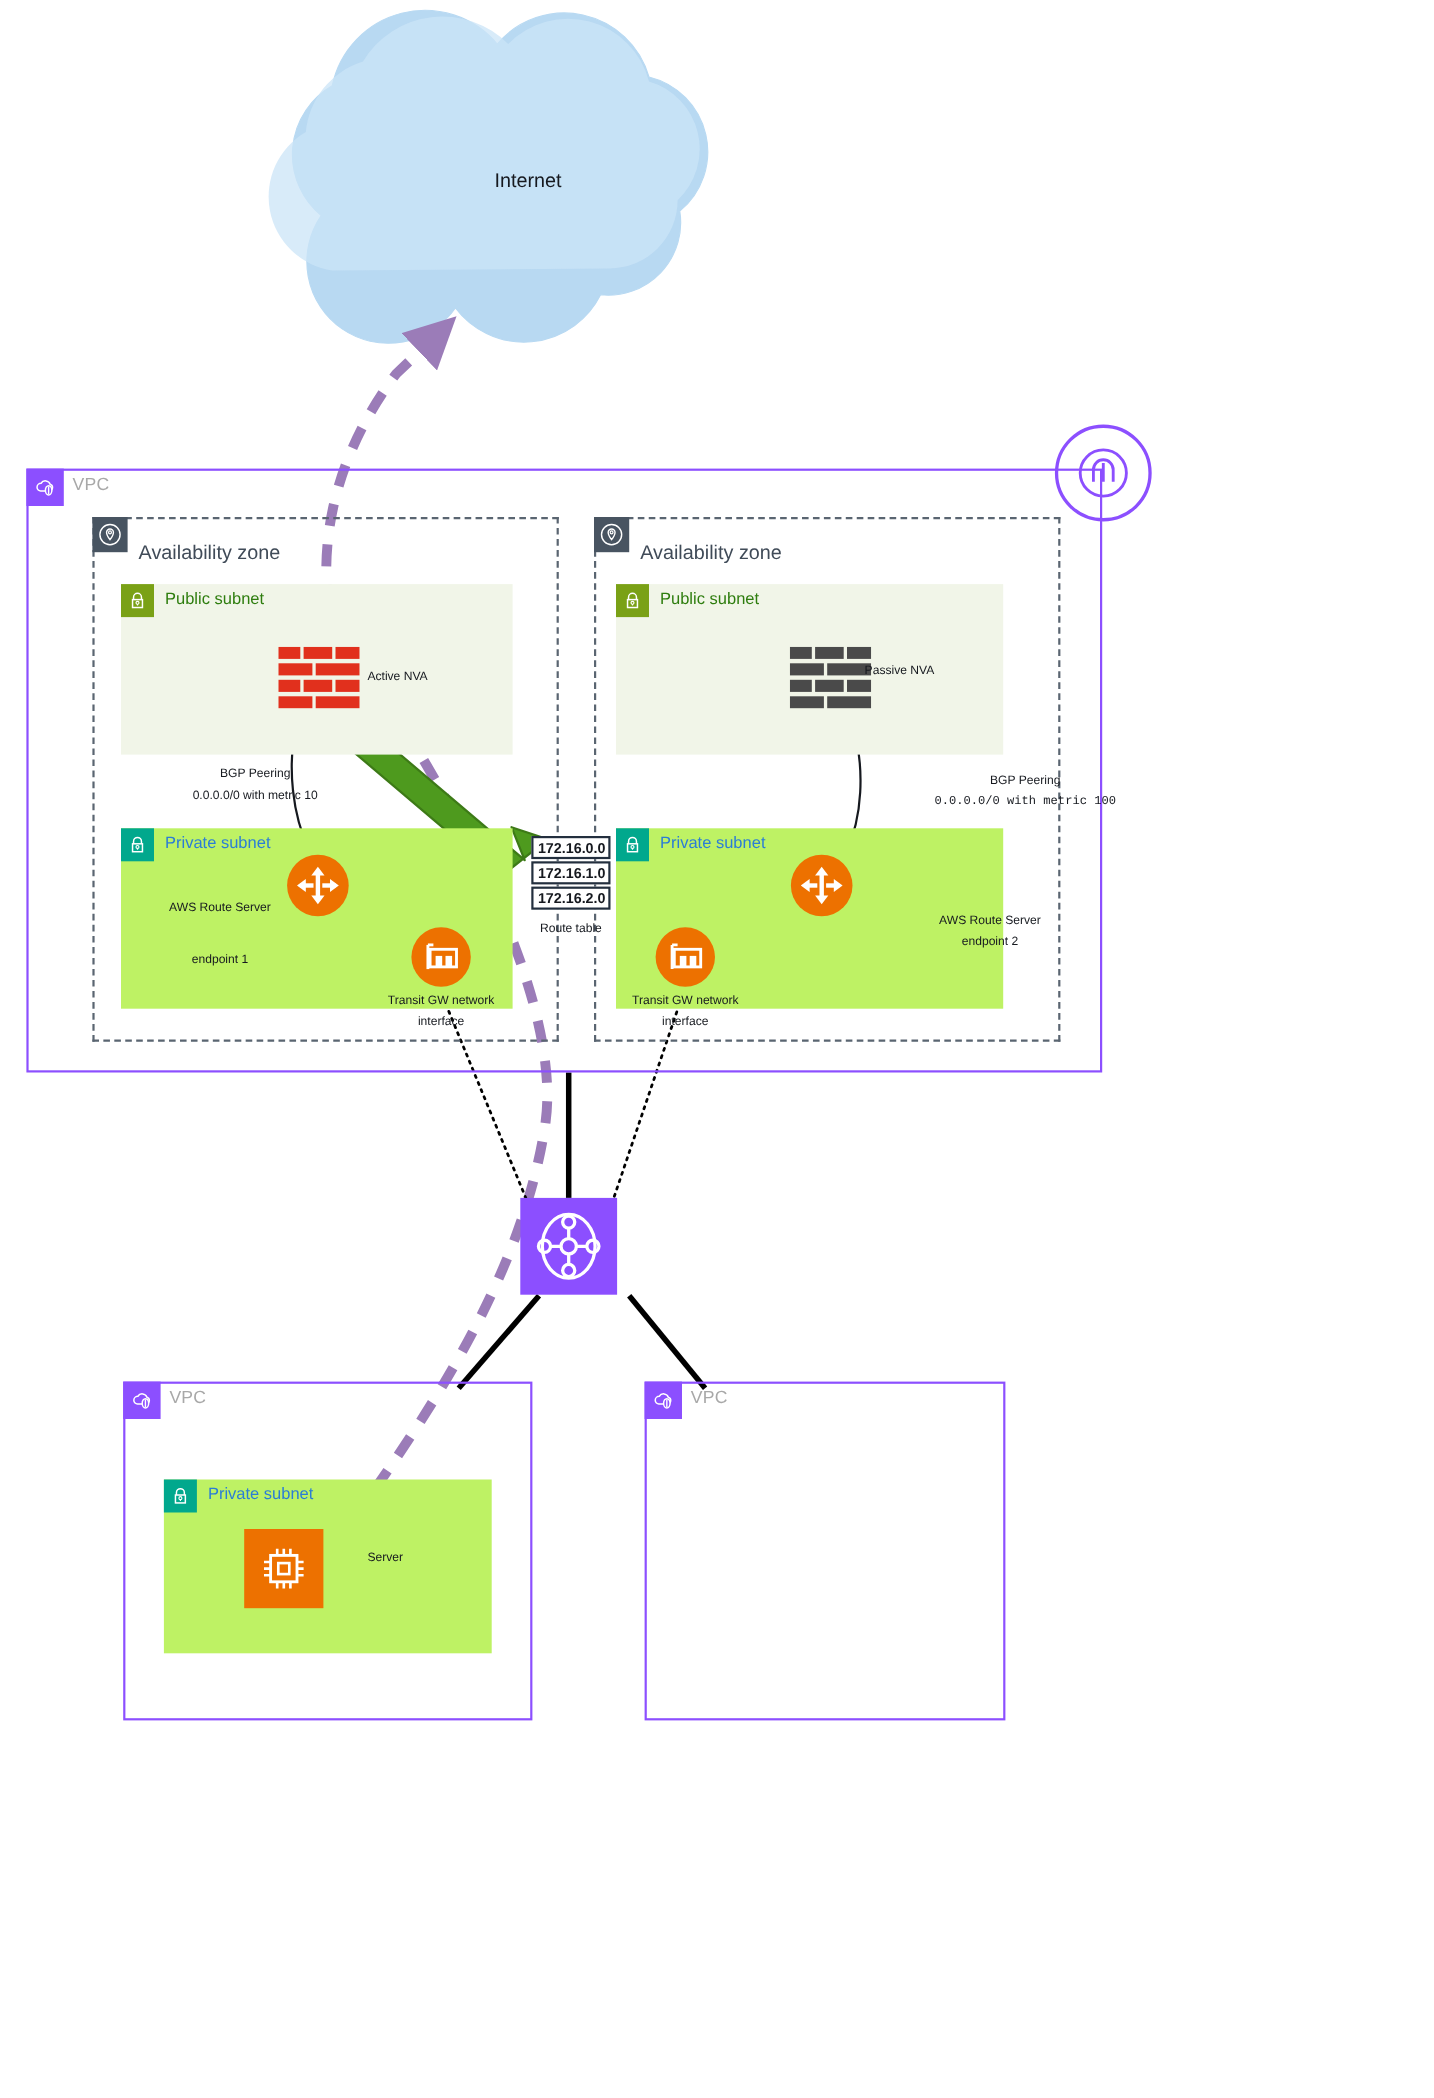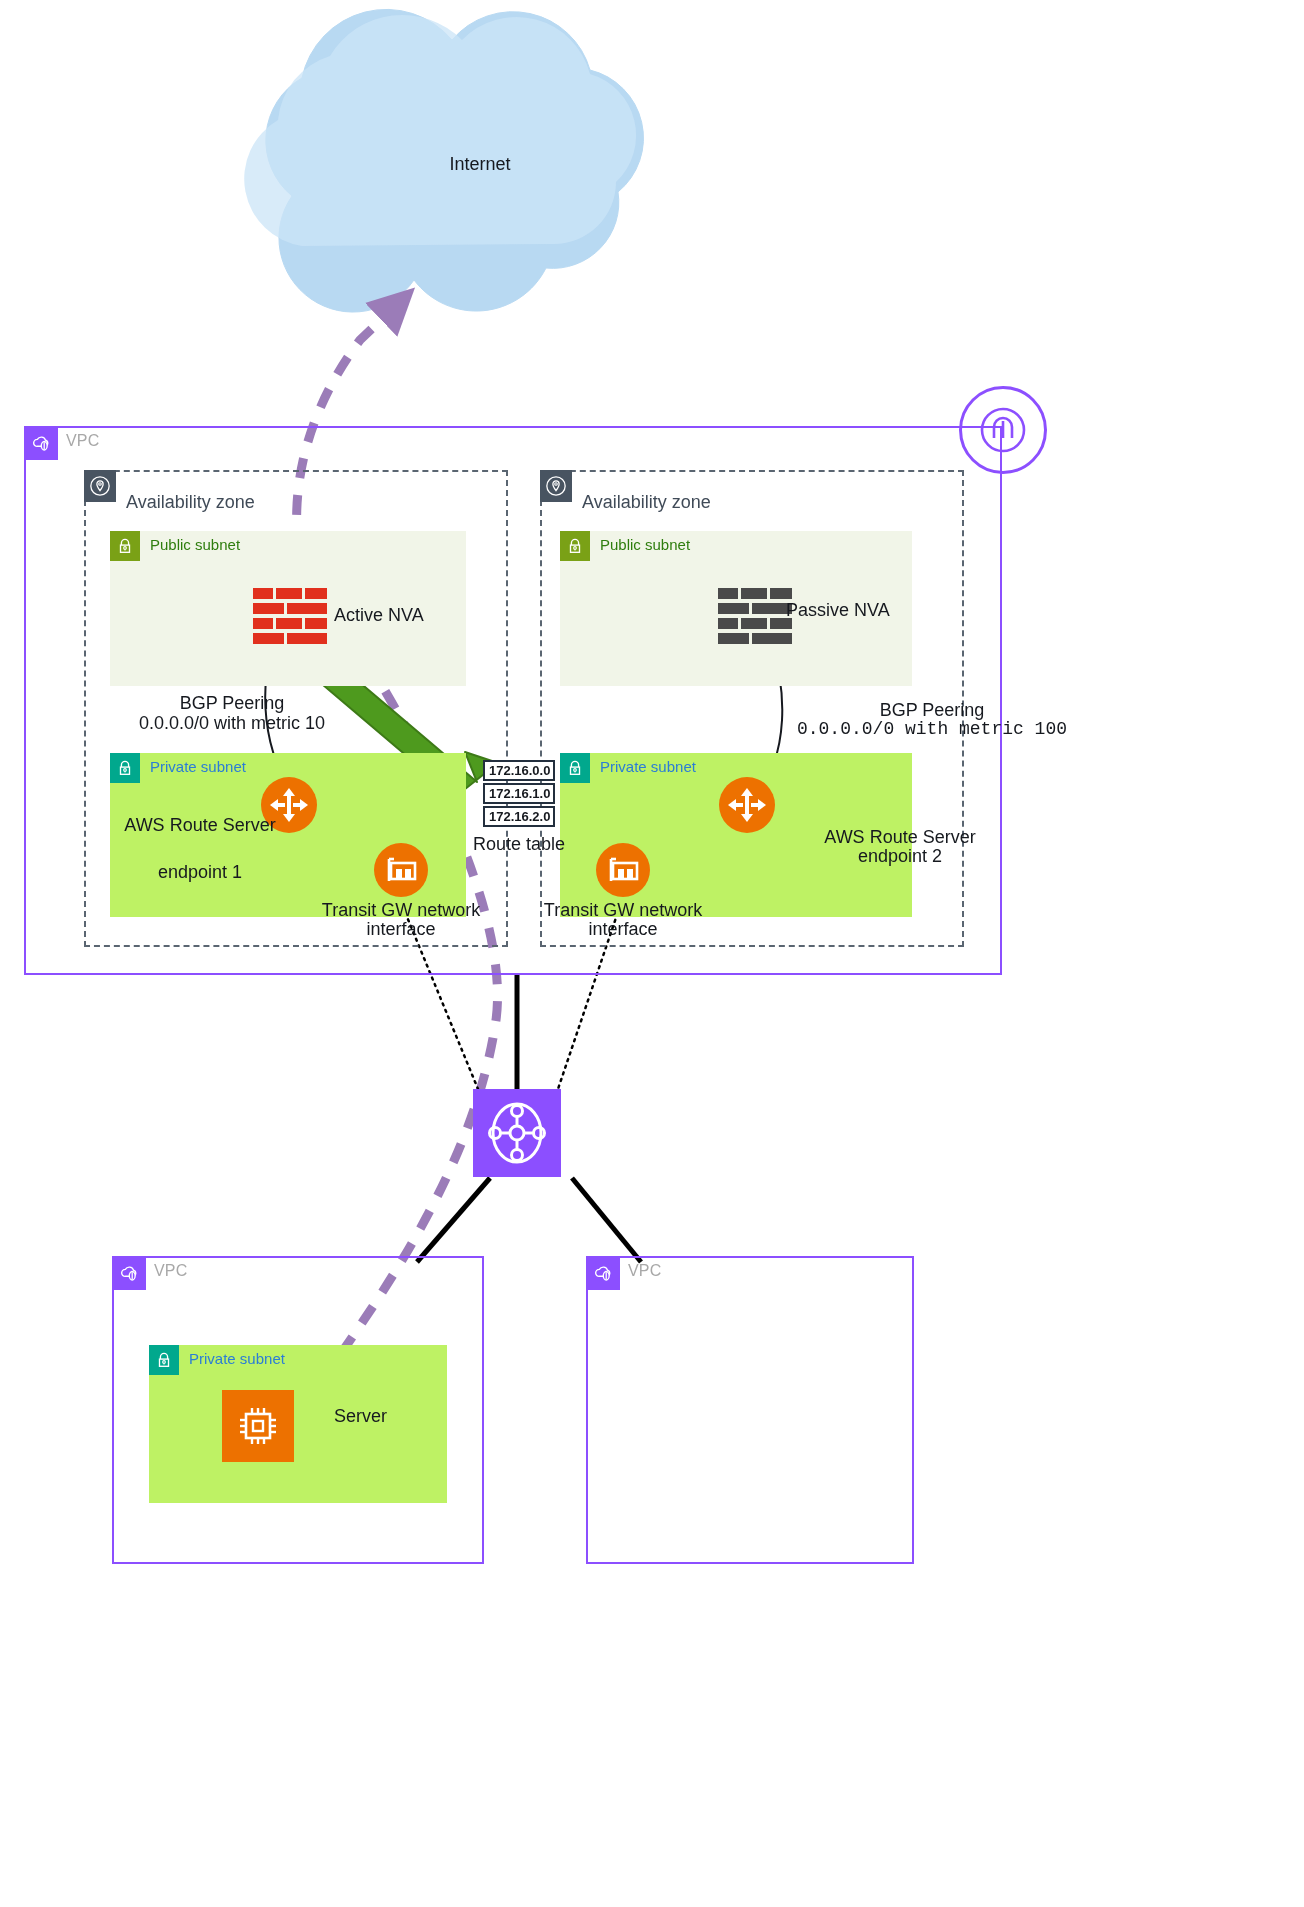--- a/index.html
+++ b/index.html
@@ -5,21 +5,21 @@
   html,body{margin:0;padding:0;background:#ffffff;}
   body{
     width:1304px;height:1907px;position:relative;overflow:hidden;
     font-family:"Liberation Sans","DejaVu Sans",sans-serif;
     color:#232f3e;
   }
   .canvas{position:absolute;left:0;top:0;width:1304px;height:1907px;}
   svg.layer{position:absolute;left:0;top:0;width:1304px;height:1907px;overflow:visible;}
 
   
-  .lbl{position:absolute;font-size:18px;line-height:19px;color:#16191f;white-space:pre;}
+  .lbl{position:absolute;font-size:11px;line-height:19px;color:#16191f;white-space:pre;}
   .lbl.c{text-align:center;}
 
   
   .vpc{position:absolute;border:2px solid #8c4fff;box-sizing:border-box;background:transparent;}
   .vpc-tag{position:absolute;left:-2px;top:-2px;width:34px;height:34px;background:#8c4fff;
            display:flex;align-items:center;justify-content:center;}
   .vpc-name{position:absolute;left:40px;top:4px;font-size:16px;color:#a8a8a8;letter-spacing:.2px;}
 
   
   .az{position:absolute;border:2px dashed #5a6571;box-sizing:border-box;}

